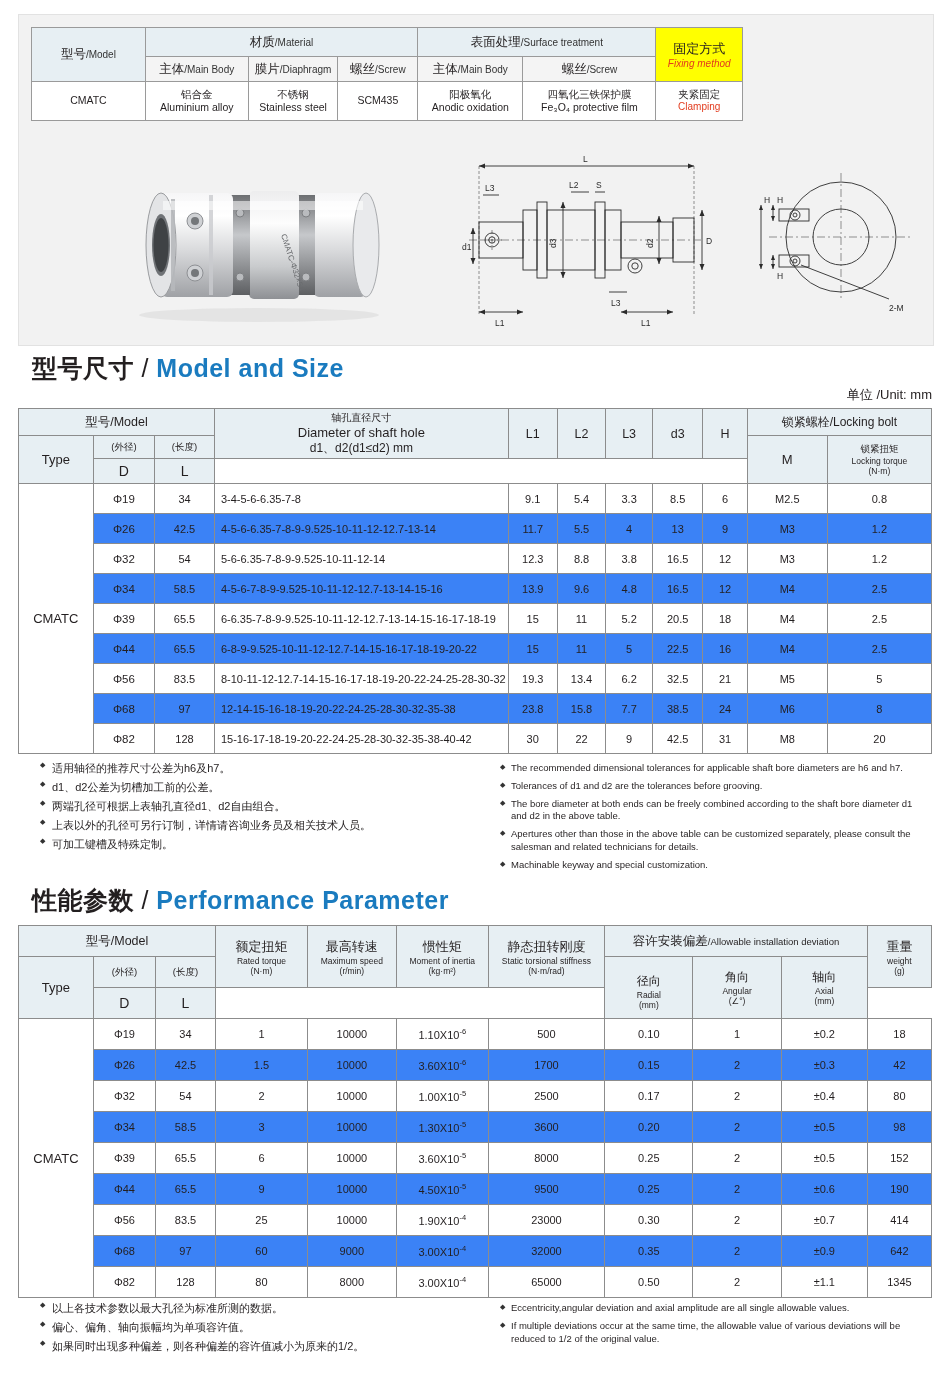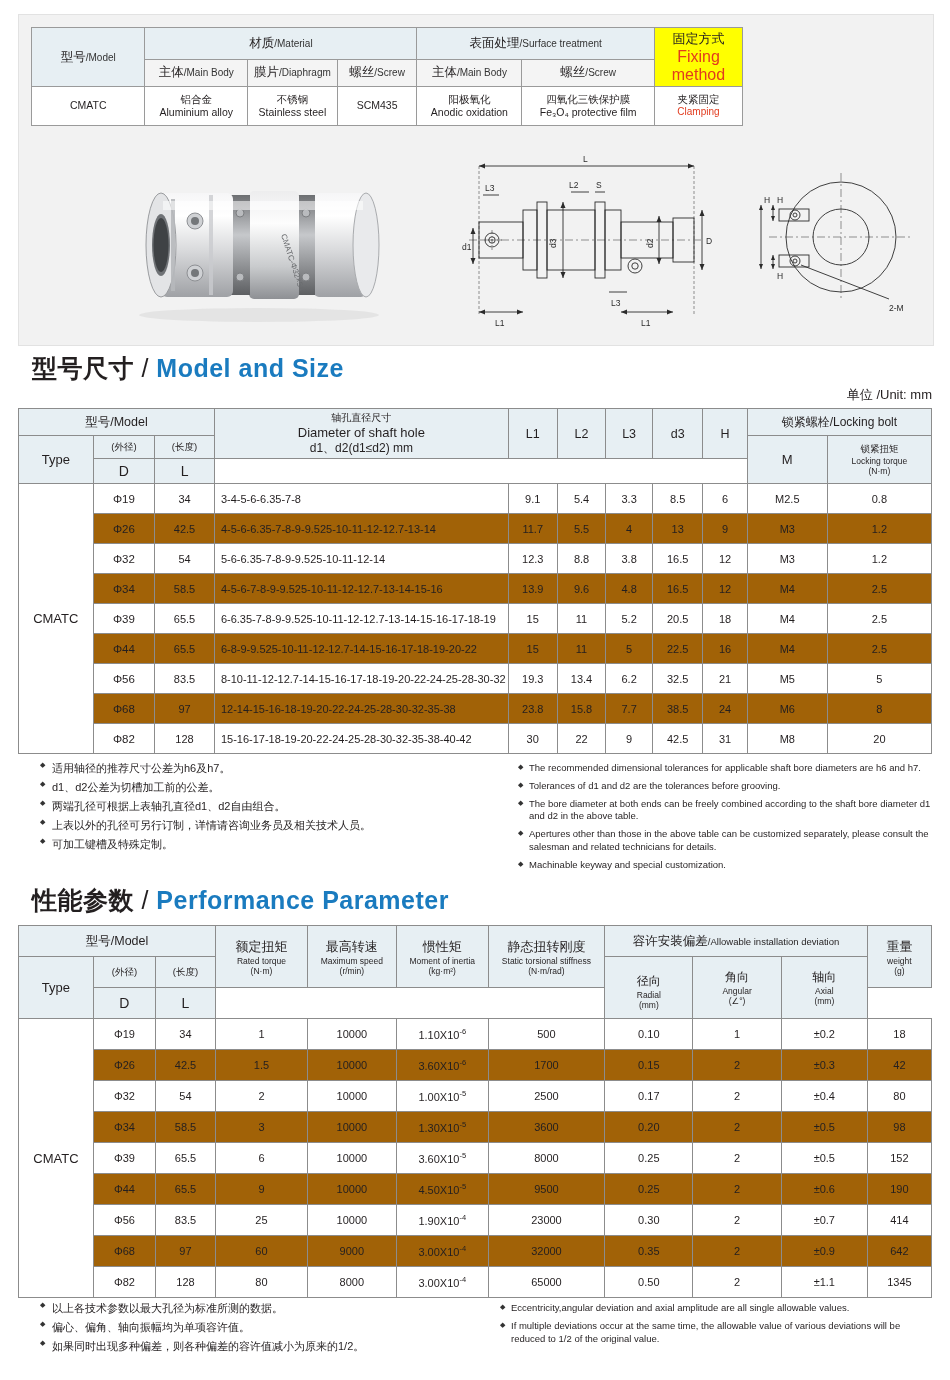--- a/index.html
+++ b/index.html
@@ -24,21 +24,21 @@
   .mat-table td,.mat-table th{
     border:1px solid #9a9a9a;text-align:center;vertical-align:middle;
     padding:2px 3px;font-weight:normal;
   }
   .mat-table .hdr{background:#e7eff3;height:24px;font-size:13px;}
   .mat-table .sub{background:#f4f4f4;height:20px;font-size:10.5px;}
   .mat-table .val{background:#ffffff;height:34px;font-size:10.5px;line-height:1.25;}
   .cn{font-size:12.5px;}
   .en{font-size:10px;color:#333;}
   .fix-head{background:#ffff00;font-size:13px;font-weight:bold;color:#231f20;}
-  .fix-head .en{color:#e23b1e;font-weight:normal;font-size:16px;}
+  .fix-head .en{color:#e23b1e;font-weight:normal;font-size:10px;font-style:italic;}
   .fix-val{background:#ffff00;font-size:11px;}
   .fix-val .en{color:#e23b1e;}
 
   
   .photo{position:absolute;left:90px;top:150px;width:300px;height:160px;}
 
   
   .draw1{position:absolute;left:440px;top:125px;width:270px;height:200px;}
   .draw2{position:absolute;left:730px;top:150px;width:185px;height:165px;}
 
@@ -49,21 +49,21 @@
   .sec-title .ent{color:#1a7bbf;}
   .unit{position:absolute;right:18px;font-size:13px;color:#231f20;}
 
   
   table.grid{border-collapse:collapse;position:absolute;font-size:11px;}
   table.grid td,table.grid th{
     border:1px solid #8c8c8c;text-align:center;vertical-align:middle;
     font-weight:normal;padding:1px 2px;
   }
   .hrow{background:#e7eff3;}
-  .alt{background:#a16207;}
+  .alt{background:#3b82f6;}
   .small{font-size:9.5px;}
   .tiny{font-size:8.5px;}
   .vlabel{font-size:13px;}
 
   
   #size-table{left:18px;top:408px;width:914px;}
   #size-table td.dcell{font-size:11.5px;}
   #size-table td.holes{text-align:left;padding-left:6px;font-size:11px;}
 
   
@@ -466,21 +466,21 @@
 
   <div class="notes" style="left:40px;top:760px;width:450px;">
     <ul>
       <li>适用轴径的推荐尺寸公差为h6及h7。</li>
       <li>d1、d2公差为切槽加工前的公差。</li>
       <li>两端孔径可根据上表轴孔直径d1、d2自由组合。</li>
       <li>上表以外的孔径可另行订制，详情请咨询业务员及相关技术人员。</li>
       <li>可加工键槽及特殊定制。</li>
     </ul>
   </div>
-  <div class="notes en-notes" style="left:518px;top:762px;width:420px;">
+  <div class="notes en-notes" style="left:500px;top:762px;width:420px;">
     <ul>
       <li>The recommended dimensional tolerances for applicable shaft bore diameters are h6 and h7.</li>
       <li>Tolerances of d1 and d2 are the tolerances before grooving.</li>
       <li>The bore diameter at both ends can be freely combined according to the shaft bore diameter d1 and d2 in the above table.</li>
       <li>Apertures other than those in the above table can be customized separately, please consult the salesman and related technicians for details.</li>
       <li>Machinable keyway and special customization.</li>
     </ul>
   </div>
 
   <div class="sec-title" style="left:32px;top:884px;">

